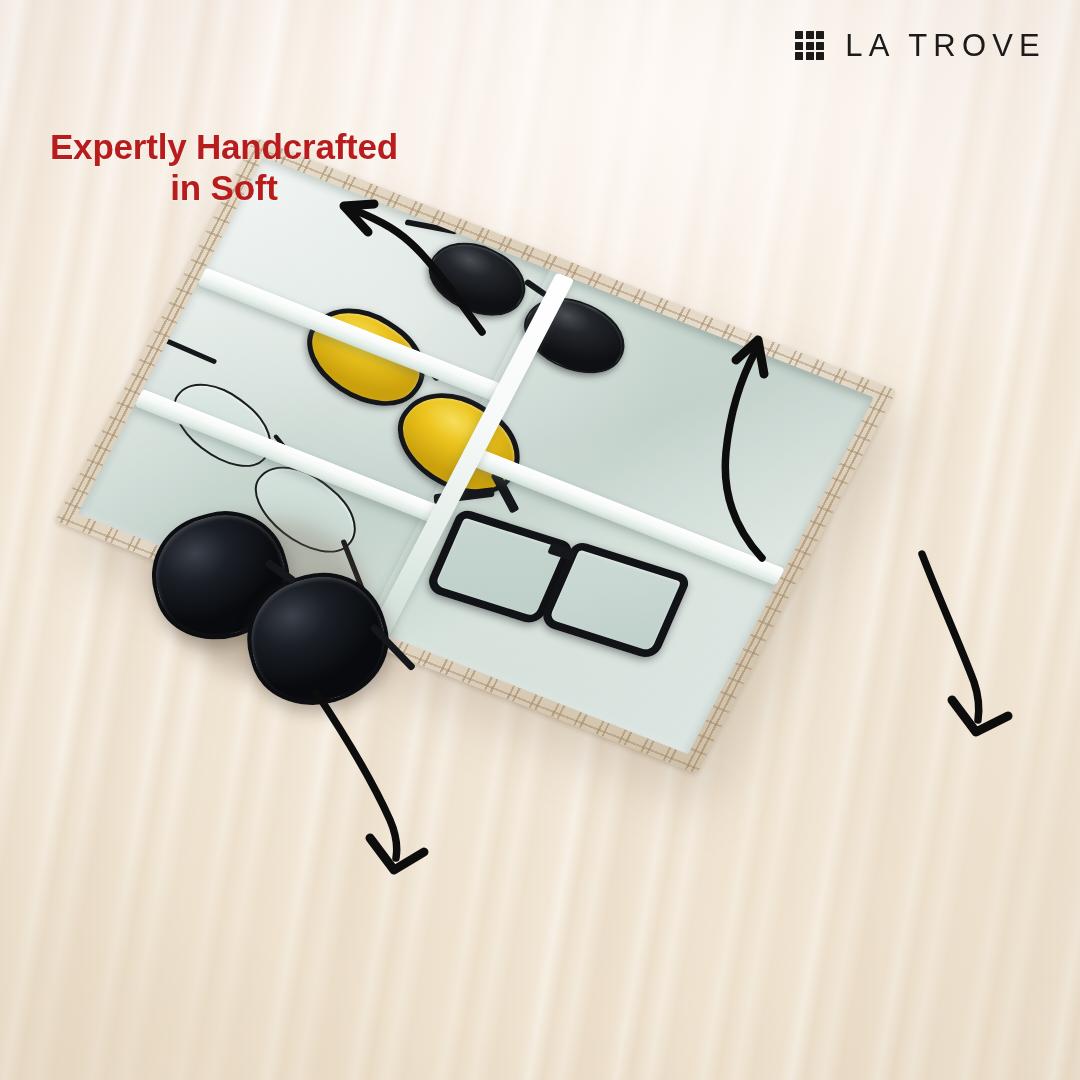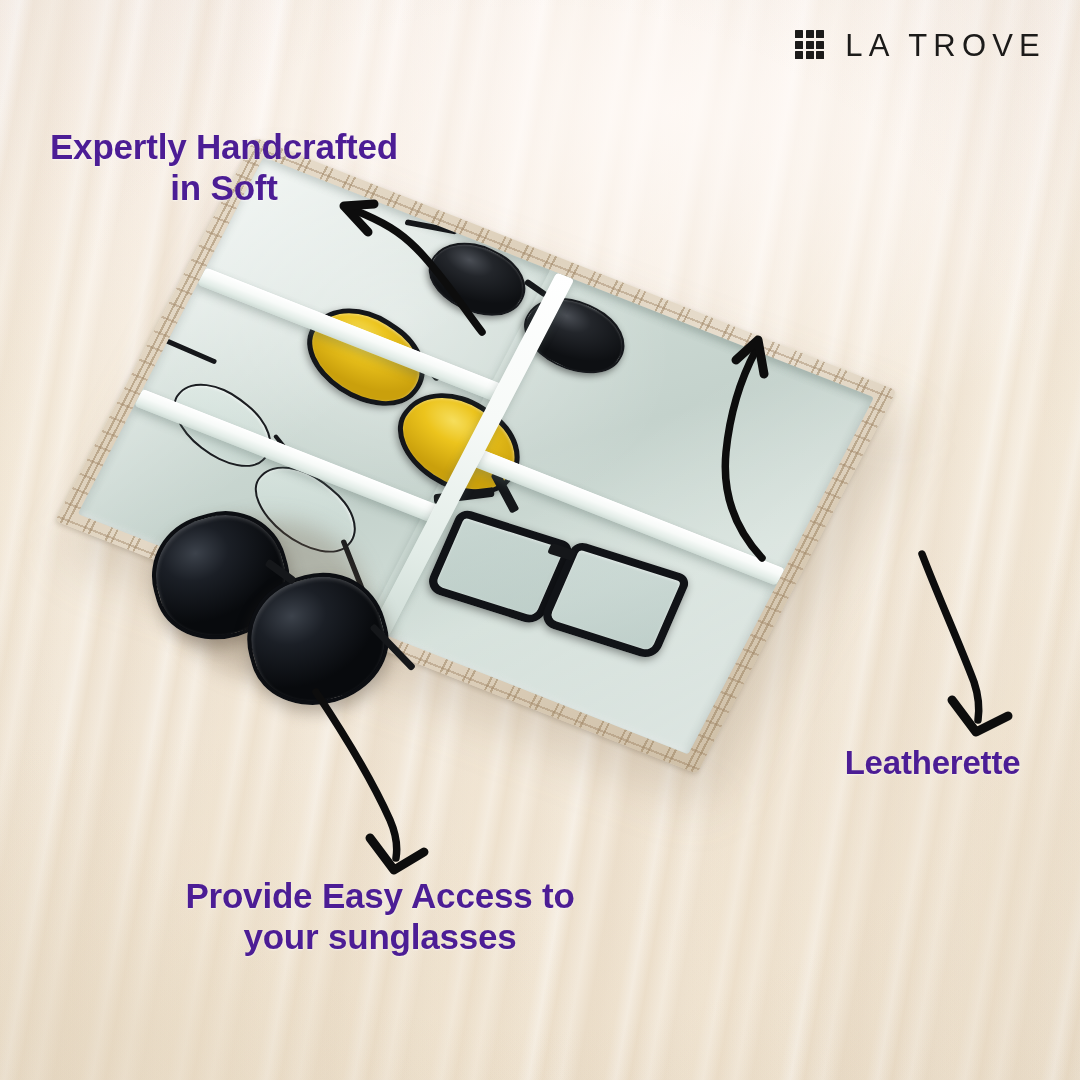--- a/index.html
+++ b/index.html
@@ -45,21 +45,21 @@
       radial-gradient(ellipse 70% 45% at 62% 10%, rgba(255,250,247,.85), rgba(255,255,255,0) 70%),
       radial-gradient(ellipse 60% 40% at 12% 96%, rgba(233,219,196,.55), rgba(255,255,255,0) 70%),
       radial-gradient(ellipse 55% 38% at 96% 78%, rgba(236,223,203,.45), rgba(255,255,255,0) 72%);
   }
   .bg-vig{
     position:absolute;inset:0;
     background:radial-gradient(ellipse 85% 85% at 50% 48%, rgba(0,0,0,0) 55%, rgba(150,125,95,.10) 100%);
   }
 
   
-  .logo{position:absolute;top:30px;right:34px;display:flex;align-items:flex-start;gap:21px;}
+  .logo{position:absolute;top:30px;right:34px;display:flex;align-items:center;gap:21px;}
   .logo-grid{display:grid;grid-template-columns:repeat(3,8px);grid-template-rows:repeat(3,8px);gap:2.5px;}
   .logo-grid i{display:block;width:8px;height:8px;background:#1c1b1a;border-radius:.5px;}
   .logo-text{
     font-size:31px;letter-spacing:6.2px;color:#1c1b1a;font-weight:400;
     font-family:"Liberation Sans", sans-serif;line-height:1;white-space:nowrap;
   }
 
   
   .tray-wrap{position:absolute;left:178px;top:212px;width:790px;height:680px;}
   .tray{
@@ -160,21 +160,21 @@
     background:radial-gradient(ellipse 66% 58% at 36% 26%, #3c424b 0%, #1b1f26 40%, #080a0d 100%);
     box-shadow:0 8px 16px rgba(70,58,44,.35), inset 0 2px 4px rgba(255,255,255,.22);
     border:4px solid #0c0e12;
   }
   .sg-round-shadow{
     position:absolute;border-radius:50%;
     background:rgba(120,100,76,.30);filter:blur(11px);
   }
 
   
-  .ann{position:absolute;color:#4c1d95;font-weight:700;line-height:1.16;
+  .ann{position:absolute;color:#b91c1c;font-weight:700;line-height:1.16;
        letter-spacing:-.2px;text-align:center;
        text-shadow:0 1px 2px rgba(255,255,255,.55);}
   .ann-tl{left:24px;top:127px;width:400px;font-size:35px;}
   .ann-soft{left:660px;top:258px;width:320px;font-size:32px;}
   .ann-prem{left:800px;top:744px;width:265px;font-size:33px;}
   .ann-bot{left:165px;top:876px;width:430px;font-size:35px;}
 
   .arrow{position:absolute;overflow:visible;}
 </style>
 </head>
@@ -274,29 +274,24 @@
     <path d="M152,146 C132,120 112,88 86,62 C70,46 54,36 24,24" stroke="#0d0d0d" stroke-width="7.5" fill="none" stroke-linecap="round"></path>
     <path d="M14,20 L44,18 M14,20 L38,46" stroke="#0d0d0d" stroke-width="9" fill="none" stroke-linecap="round" stroke-linejoin="round"></path>
   </svg>
 
   <svg class="arrow" style="left:706px;top:324px;" width="110" height="238" viewBox="0 0 110 238">
     <path d="M56,234 C30,206 16,170 20,128 C24,88 34,56 50,26" stroke="#0d0d0d" stroke-width="7.5" fill="none" stroke-linecap="round"></path>
     <path d="M52,16 L30,36 M52,16 L58,50" stroke="#0d0d0d" stroke-width="9" fill="none" stroke-linecap="round" stroke-linejoin="round"></path>
   </svg>
 
   <div class="ann ann-prem">
-    <div>Leatherette</div>
   </div>
   <svg class="arrow" style="left:916px;top:548px;" width="120" height="196" viewBox="0 0 120 196">
     <path d="M6,6 C22,48 42,92 58,134 C62,146 64,158 62,172" stroke="#0d0d0d" stroke-width="7.5" fill="none" stroke-linecap="round"></path>
     <path d="M60,184 L36,152 M60,184 L92,168" stroke="#0d0d0d" stroke-width="9" fill="none" stroke-linecap="round" stroke-linejoin="round"></path>
   </svg>
 
-  <div class="ann ann-bot">
-    <div>Provide Easy Access to</div>
-    <div>your sunglasses</div>
-  </div>
   <svg class="arrow" style="left:300px;top:686px;" width="140" height="196" viewBox="0 0 140 196">
     <path d="M16,6 C44,48 72,94 90,134 C96,148 98,160 96,172" stroke="#0d0d0d" stroke-width="7.5" fill="none" stroke-linecap="round"></path>
     <path d="M94,184 L70,152 M94,184 L124,166" stroke="#0d0d0d" stroke-width="9" fill="none" stroke-linecap="round" stroke-linejoin="round"></path>
   </svg>
 
 </div>
 
 </body></html>

